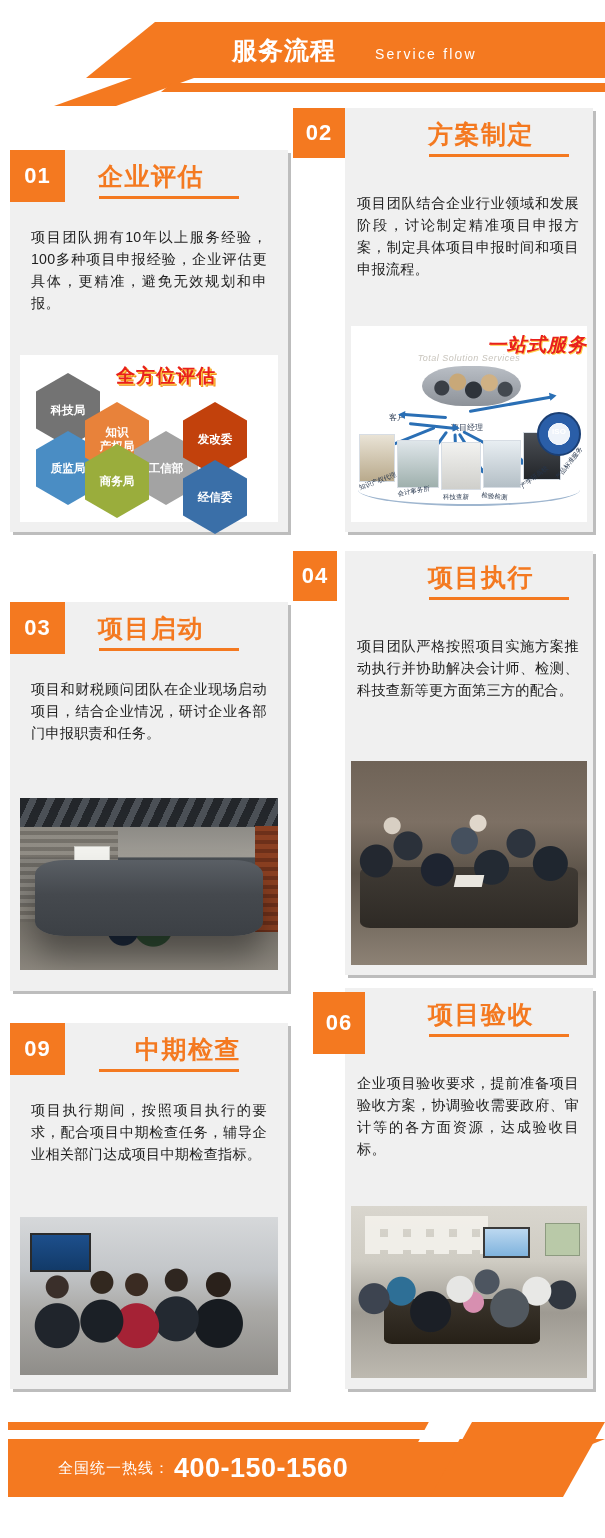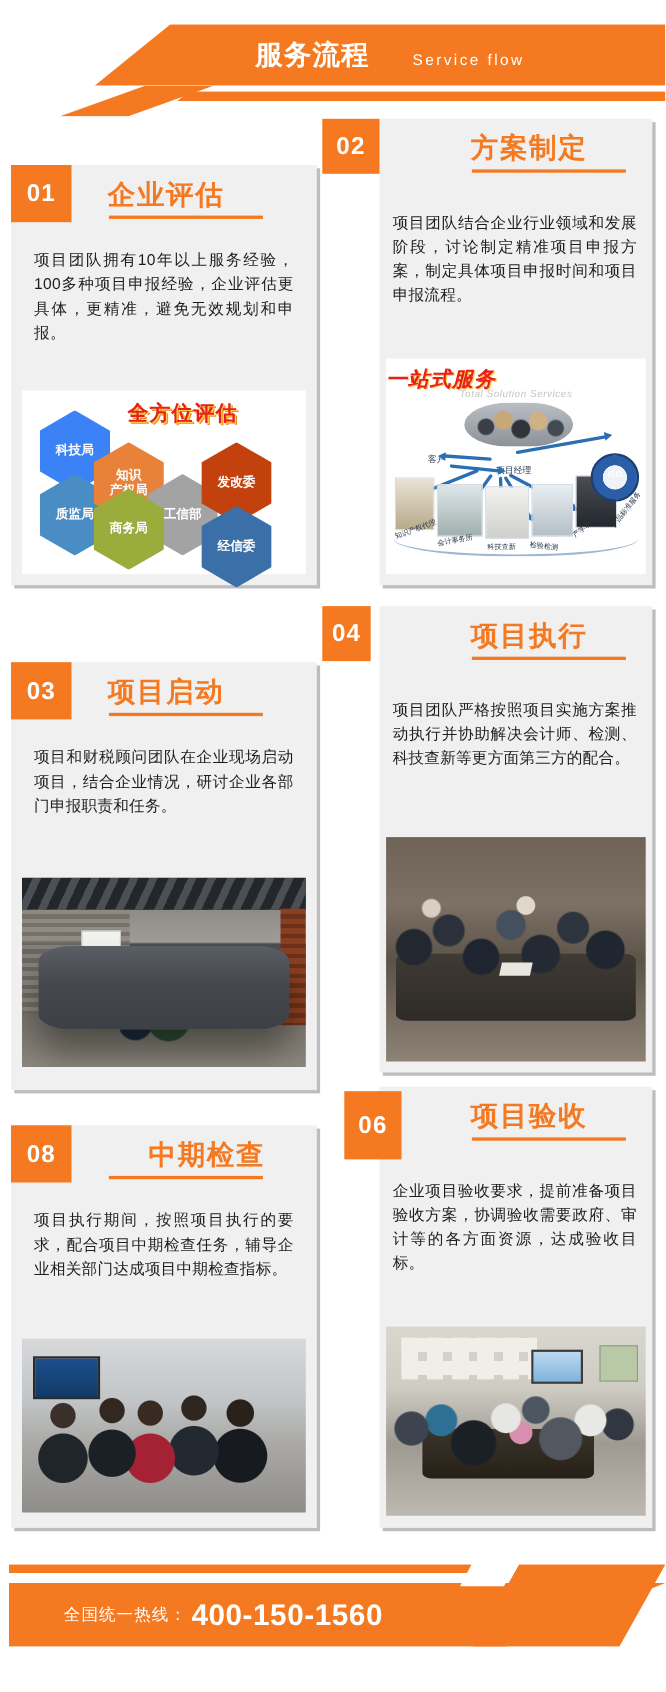--- a/index.html
+++ b/index.html
@@ -226,21 +226,21 @@
     font-size:19px;font-weight:bold;
     color:#e8201c;
     letter-spacing:1px;
     white-space:nowrap;
     text-shadow:1px 1px 0 #ffd54a, 2px 2px 0 #f08a1d;
   }
 
   
   .osWrap{position:absolute;background:#ffffff;overflow:hidden;}
   .os-title{
-    position:absolute;left:0;right:0;top:6px;text-align:left;
+    position:absolute;left:0;right:0;top:6px;text-align:right;
     font-size:19px;font-weight:bold;font-style:italic;
     color:#e8201c;letter-spacing:1px;
     text-shadow:1px 1px 0 #ffcf4a;
   }
   .os-sub{
     position:absolute;left:0;right:0;top:27px;text-align:center;
     font-size:9px;font-style:italic;color:#c9c5bd;letter-spacing:.5px;
   }
   .os-hero{
     position:absolute;left:30%;top:40px;width:42%;height:40px;
@@ -331,21 +331,21 @@
 
   <div class="card" style="left:10px;top:150px;width:278px;height:382px;">
     <div class="card-panel" style="width:278px;height:382px;"></div>
     <div class="badge" style="left:0px;top:0px;width:55px;height:52px;">01</div>
     <div class="card-title" style="left:88px;top:10px;">企业评估</div>
     <div class="title-rule" style="left:89px;top:46px;width:140px;"></div>
     <div class="card-body" style="left:21px;top:76px;width:236px;">项目团队拥有10年以上服务经验，100多种项目申报经验，企业评估更具体，更精准，避免无效规划和申报。</div>
 
     <div class="hexwrap" style="left:10px;top:205px;width:258px;height:167px;">
       <div class="hex-title" style="left:96px;top:8px;">全方位评估</div>
-      <div class="hex" style="left:16px;top:18px;background:#3b82f6;">科技局</div>
+      <div class="hex" style="left:16px;top:18px;background:#737373;">科技局</div>
       <div class="hex" style="left:16px;top:76px;background:#4a8dc4;">质监局</div>
       <div class="hex" style="left:65px;top:47px;background:#e8823a;white-space:pre;">知识
 产权局</div>
       <div class="hex" style="left:114px;top:76px;background:#a3a3a3;">工信部</div>
       <div class="hex" style="left:65px;top:89px;background:#9aad3c;text-align:center;">商务局</div>
       <div class="hex" style="left:163px;top:47px;background:#c2410c;">发改委</div>
       <div class="hex" style="left:163px;top:105px;background:#3a6fa8;">经信委</div>
     </div>
   </div>
 
@@ -415,21 +415,21 @@
     <div class="card-body" style="left:64px;top:84px;width:222px;">项目团队严格按照项目实施方案推动执行并协助解决会计师、检测、科技查新等更方面第三方的配合。</div>
     <div class="photo ph-meet2" style="left:58px;top:210px;width:236px;height:204px;">
       <div class="tbl"></div>
       <div class="people"></div>
       <div class="doc"></div>
     </div>
   </div>
 
   <div class="card" style="left:10px;top:1023px;width:278px;height:366px;">
     <div class="card-panel" style="width:278px;height:366px;"></div>
-    <div class="badge" style="left:0px;top:0px;width:55px;height:52px;">08</div>
+    <div class="badge" style="left:0px;top:0px;width:55px;height:52px;">09</div>
     <div class="card-title" style="left:88px;top:10px;margin-left:37px;">中期检查</div>
     <div class="title-rule" style="left:89px;top:46px;width:140px;"></div>
     <div class="card-body" style="left:21px;top:76px;width:236px;">项目执行期间，按照项目执行的要求，配合项目中期检查任务，辅导企业相关部门达成项目中期检查指标。</div>
     <div class="photo ph-lobby" style="left:10px;top:194px;width:258px;height:158px;">
       <div class="screen"></div>
       <div class="people"></div>
     </div>
   </div>
 
   <div class="card" style="left:293px;top:988px;width:300px;height:401px;">

